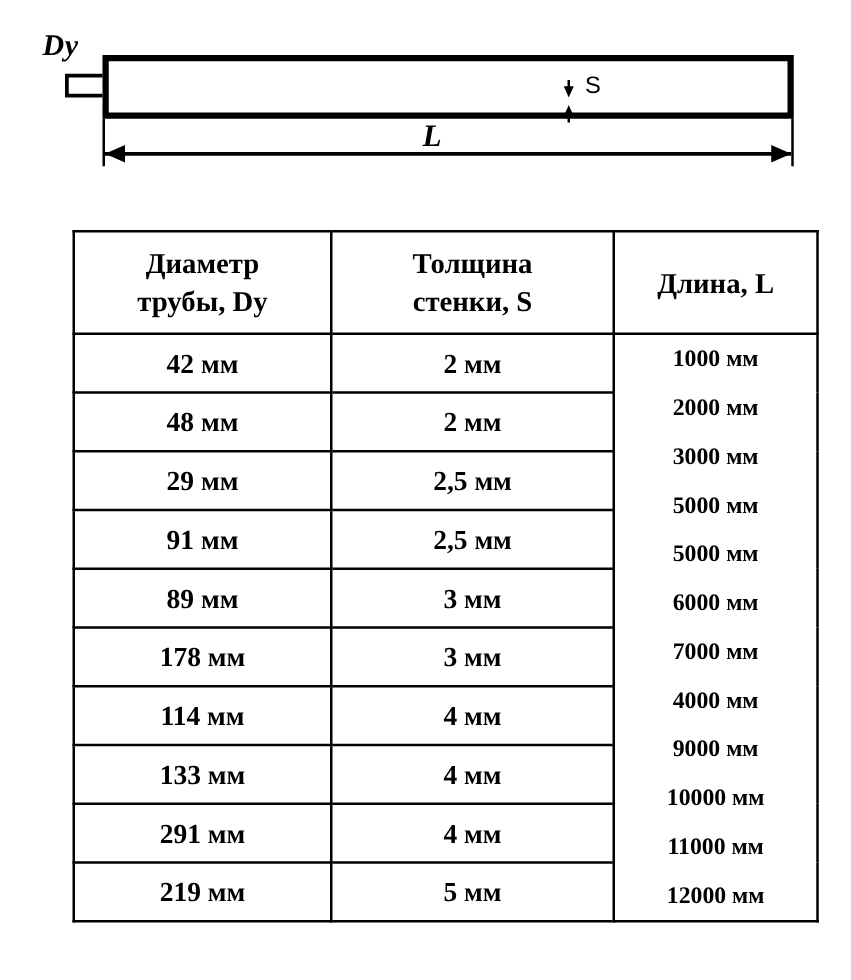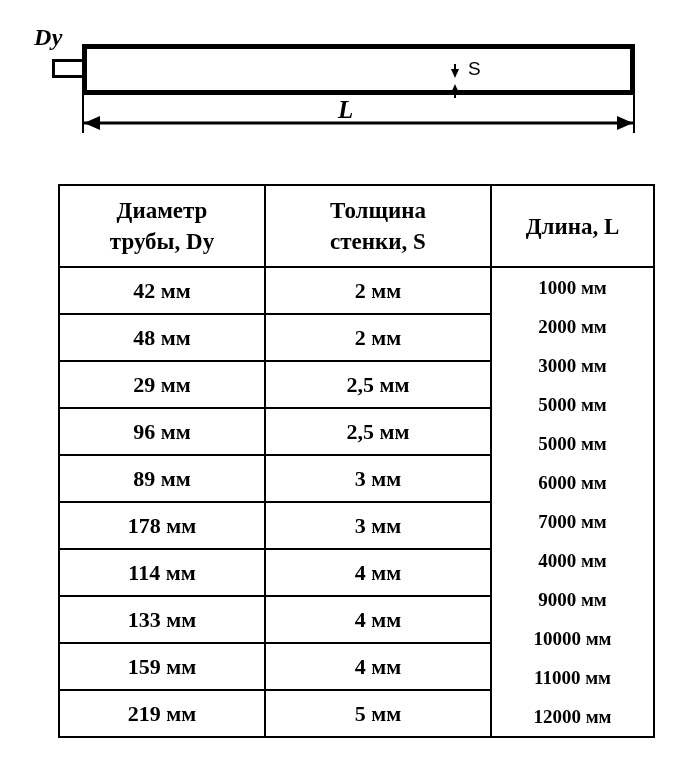--- a/index.html
+++ b/index.html
@@ -224,41 +224,41 @@
       </tr>
       <tr>
         <td>48 мм</td>
         <td>2 мм</td>
       </tr>
       <tr>
         <td>29 мм</td>
         <td>2,5 мм</td>
       </tr>
       <tr>
-        <td>96 мм</td>
+        <td>91 мм</td>
         <td>2,5 мм</td>
       </tr>
       <tr>
         <td>89 мм</td>
         <td>3 мм</td>
       </tr>
       <tr>
         <td>178 мм</td>
         <td>3 мм</td>
       </tr>
       <tr>
         <td>114 мм</td>
         <td>4 мм</td>
       </tr>
       <tr>
         <td>133 мм</td>
         <td>4 мм</td>
       </tr>
       <tr>
-        <td>159 мм</td>
+        <td>291 мм</td>
         <td>4 мм</td>
       </tr>
       <tr>
         <td>219 мм</td>
         <td>5 мм</td>
       </tr>
     </tbody>
   </table>
 </div>
 

